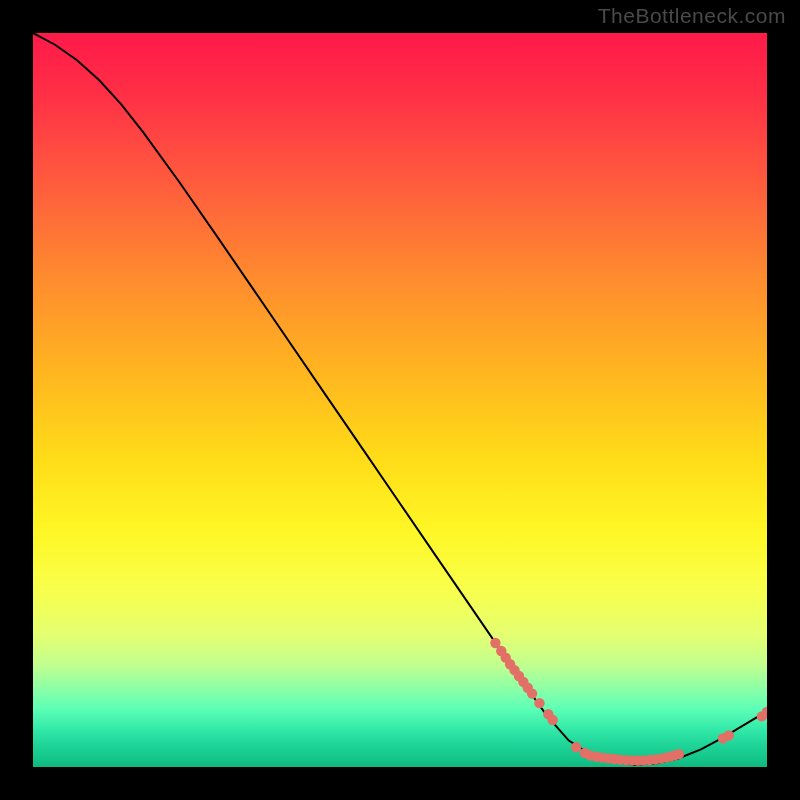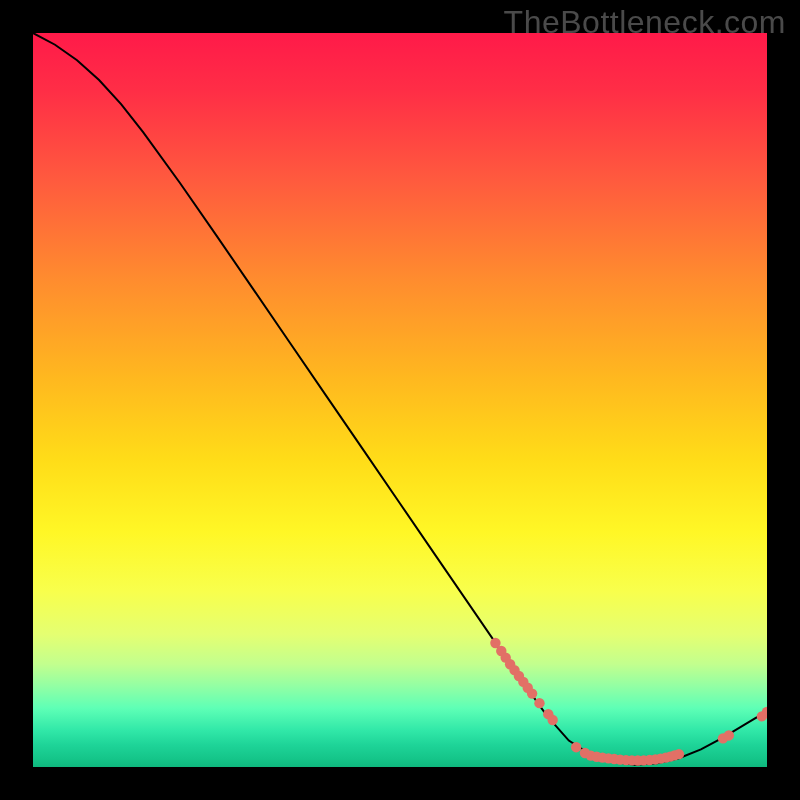--- a/index.html
+++ b/index.html
@@ -9,21 +9,21 @@
     background: #000;
     position: relative;
     font-family: Arial, Helvetica, sans-serif;
     overflow: hidden;
   }
   .watermark {
     position: absolute;
     top: 4px;
     right: 14px;
     color: #4a4a4a;
-    font-size: 32px;
+    font-size: 21px;
     font-weight: 400;
     letter-spacing: 0.5px;
     z-index: 10;
   }
   .plot-area {
     position: absolute;
     left: 33px;
     top: 33px;
     width: 734px;
     height: 734px;

